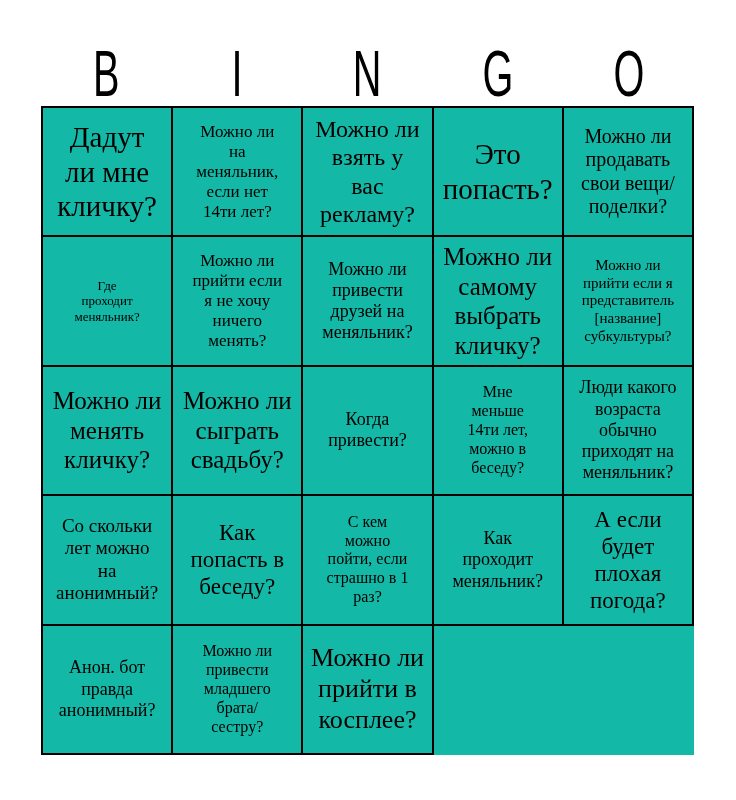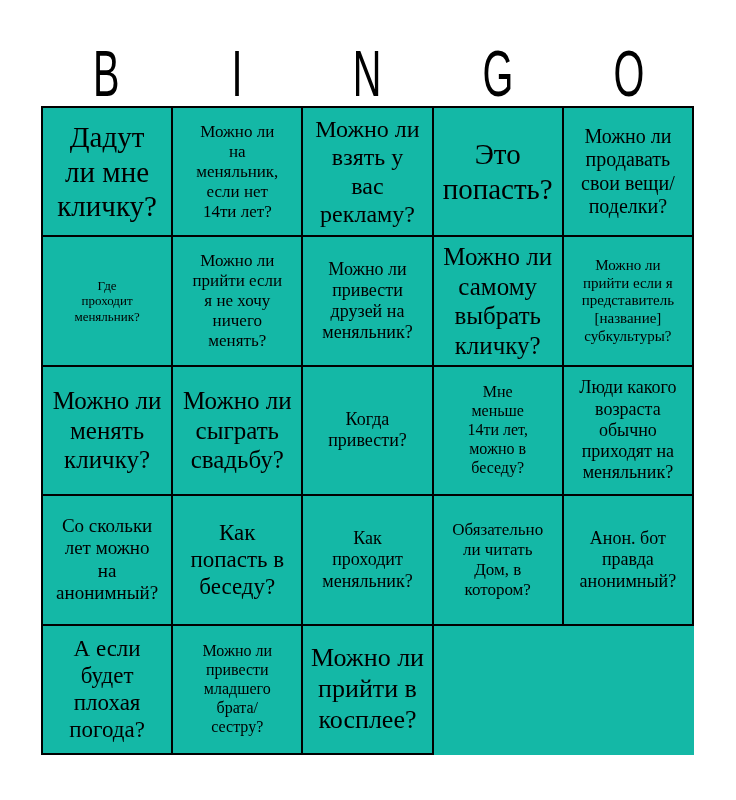--- a/index.html
+++ b/index.html
@@ -128,35 +128,36 @@
 обычно
 приходят на
 меняльник?</div>
     <div class="cell" style="font-size:19px">Со скольки
 лет можно
 на
 анонимный?</div>
     <div class="cell" style="font-size:23px">Как
 попасть в
 беседу?</div>
+    <div class="cell" style="font-size:16px">С кем
+можно
+пойти, если
+страшно в 1
+раз?</div>
     <div class="cell" style="font-size:18px">Как
 проходит
 меняльник?</div>
 
-    <div class="cell" style="font-size:17px">Обязательно
-ли читать
-Дом, в
-котором?</div>
-    <div class="cell" style="font-size:18px">Анон. бот
-правда
-анонимный?</div>
     <div class="cell" style="font-size:23px">А если
 будет
 плохая
 погода?</div>
+    <div class="cell" style="font-size:18px">Анон. бот
+правда
+анонимный?</div>
     <div class="cell" style="font-size:16px">Можно ли
 привести
 младшего
 брата/
 сестру?</div>
     <div class="cell" style="font-size:26px">Можно ли
 прийти в
 косплее?</div>
   </div>
 

